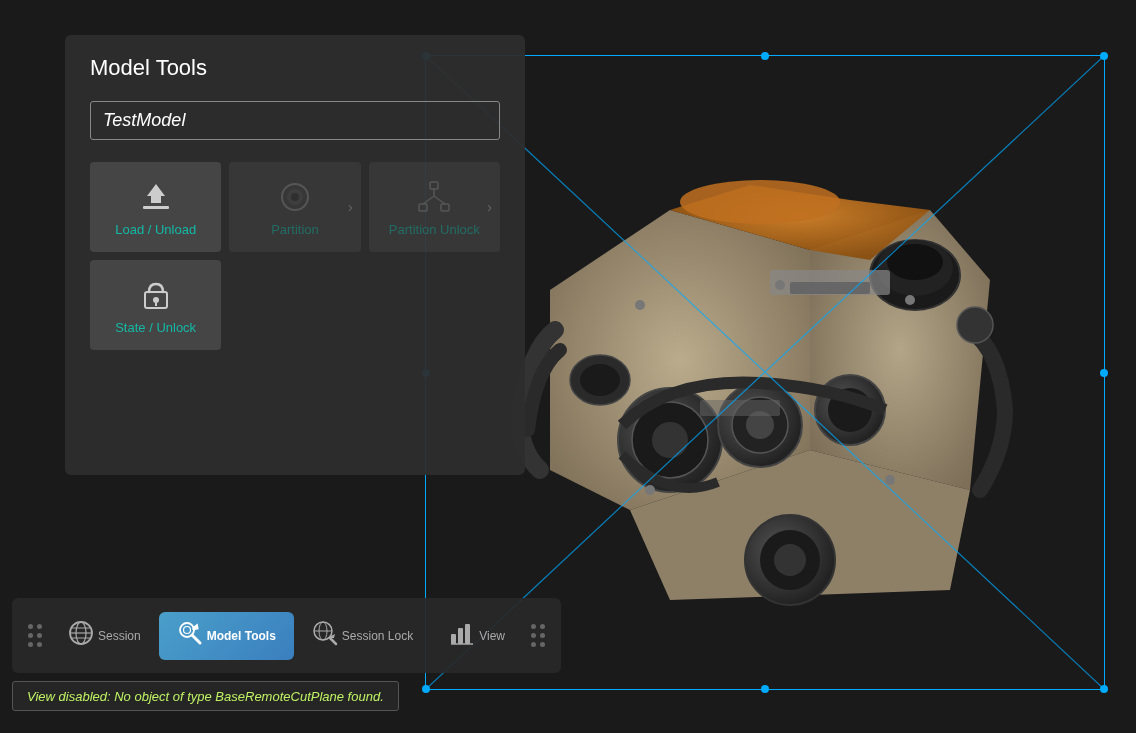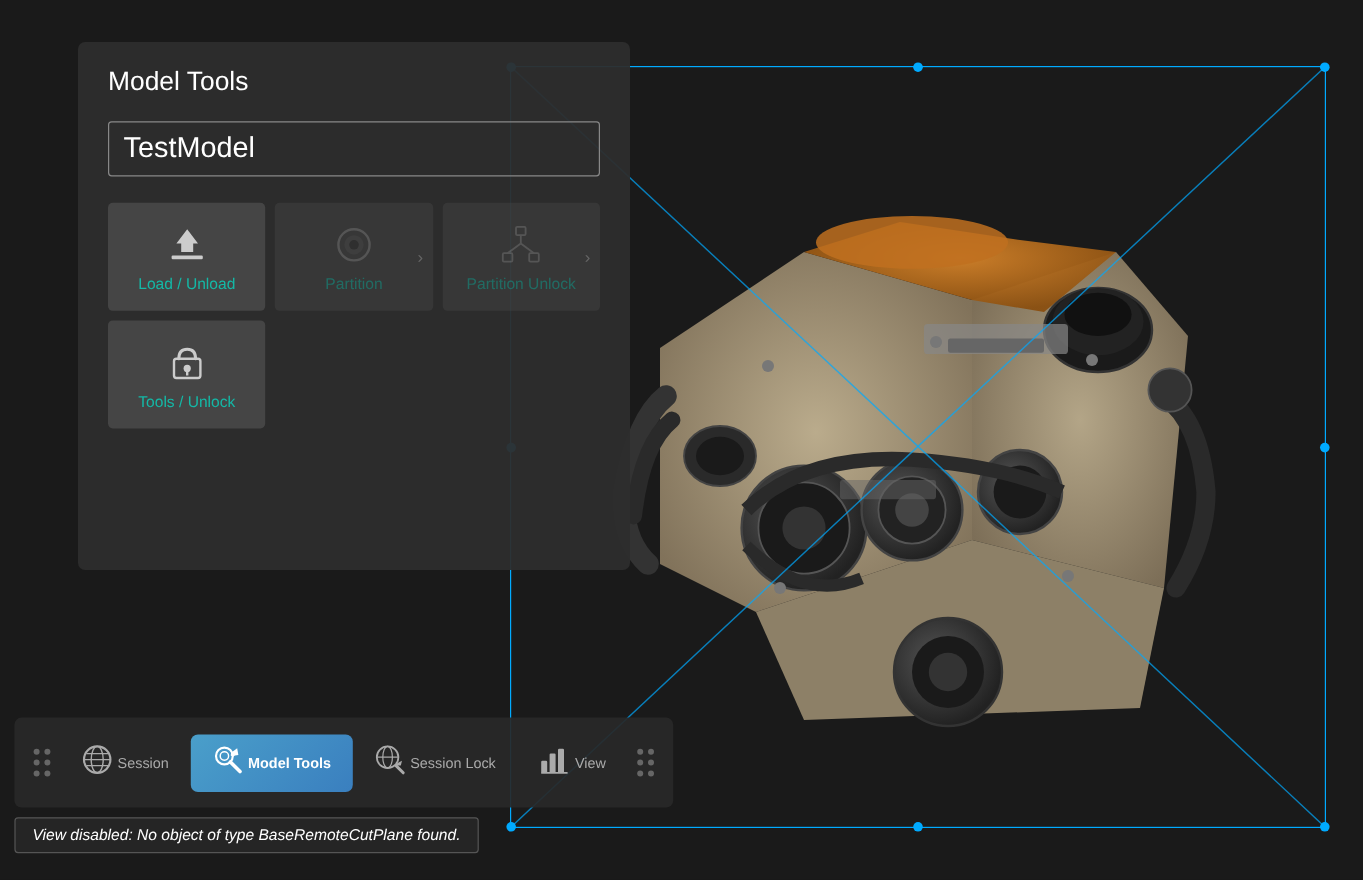--- a/index.html
+++ b/index.html
@@ -89,24 +89,25 @@
       font-weight: 400;
       margin-bottom: 20px;
     }
 
     .model-input {
       width: 100%;
       background: transparent;
       border: 1.5px solid #888;
       border-radius: 3px;
       color: #ffffff;
-      font-size: 24px;
+      font-size: 18px;
       padding: 8px 12px;
       margin-bottom: 22px;
       outline: none;
+      font-style: italic;
     }
 
     .tool-grid {
       display: grid;
       grid-template-columns: repeat(3, 1fr);
       gap: 8px;
       margin-bottom: 8px;
     }
 
     .tool-btn {
@@ -227,21 +228,21 @@
       bottom: 22px;
       left: 12px;
       background: rgba(40, 40, 40, 0.85);
       border: 1px solid #555;
       border-radius: 3px;
       padding: 5px 14px;
       z-index: 10;
     }
 
     .status-text {
-      color: #ffffff;
+      color: #bef264;
       font-size: 13px;
       font-style: italic;
     }
   </style>
 </head>
 <body>
 
 <svg class="diag-line" style="position:absolute;top:55px;left:425px;width:680px;height:635px;z-index:4;pointer-events:none;" viewBox="0 0 680 635">
 
   <line x1="0" y1="0" x2="340" y2="317" stroke="#00aaff" stroke-width="1.2" opacity="0.7"></line>
@@ -384,21 +385,21 @@
 
     <button class="tool-btn">
       <div class="icon-area">
         <svg width="30" height="34" viewBox="0 0 30 34" fill="none">
           <path d="M8,14 Q8,6 15,6 Q22,6 22,14" stroke="#cccccc" stroke-width="2.5" fill="none" stroke-linecap="round"></path>
           <rect x="4" y="14" width="22" height="16" rx="2" stroke="#cccccc" stroke-width="2" fill="none"></rect>
           <circle cx="15" cy="22" r="3" fill="#cccccc"></circle>
           <line x1="15" y1="25" x2="15" y2="28" stroke="#cccccc" stroke-width="2"></line>
         </svg>
       </div>
-      <span class="btn-label">Tools / Unlock</span>
+      <span class="btn-label">State / Unlock</span>
     </button>
   </div>
 </div>
 
 <div class="bottom-toolbar">
 
   <div class="drag-dots">
     <div class="drag-dot"></div>
       <div class="drag-dot"></div>
     <div class="drag-dot"></div>

